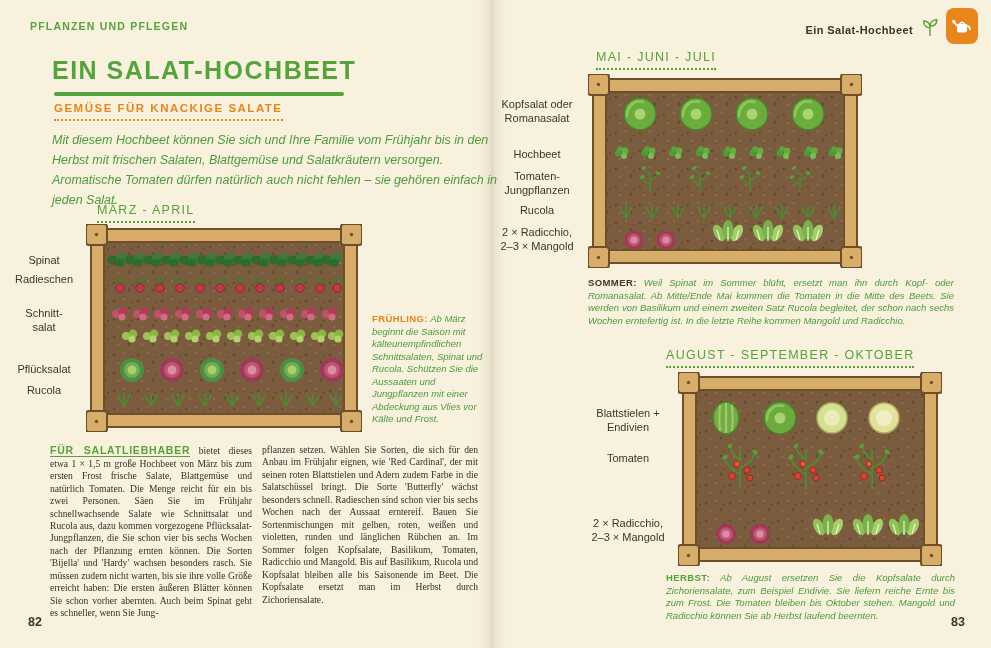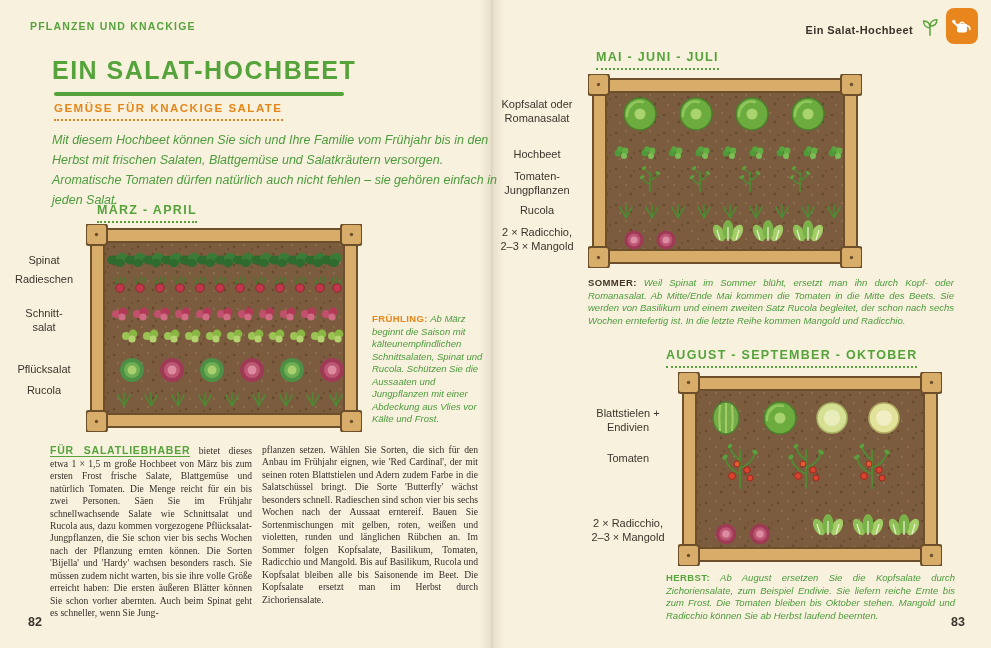--- a/index.html
+++ b/index.html
@@ -16,21 +16,21 @@
   #sketch-icon{right:50px;top:16px;width:22px;height:22px}
   #badge{right:13px;top:8px;width:32px;height:36px;background:#e8851c;border-radius:8px;
          display:flex;align-items:center;justify-content:center}
   #badge svg{width:22px;height:22px}
   
   #title{left:52px;top:56px;font-size:25px;font-weight:700;letter-spacing:1.5px;color:#56a33c}
   #title-underline{left:54px;top:92px;width:290px;height:3.5px;background:#56a33c;border-radius:3px}
   #subtitle{left:54px;top:102px;font-size:11.5px;font-weight:700;letter-spacing:1.5px;color:#e5861a;
             border-bottom:2px dotted #e5861a;padding-bottom:5px}
   #intro{left:52px;top:130px;width:452px;font-size:12.5px;font-style:italic;color:#4d9b3d;line-height:1.6}
-  .season{font-size:12.5px;font-weight:700;letter-spacing:1.3px;color:#56a33c;
+  .season{font-size:12.5px;font-weight:400;letter-spacing:1.3px;color:#56a33c;
           border-bottom:2px dotted #56a33c;padding-bottom:4px}
   #season1{left:97px;top:203px}
   #season2{left:596px;top:50px}
   #season3{left:666px;top:348px}
   .bed-label{position:absolute;font-size:11px;color:#3b362c;text-align:center;line-height:1.3;white-space:pre-line}
   
   #bl1-0{left:6px;top:253px;width:76px}
   #bl1-1{left:6px;top:272px;width:76px}
   #bl1-2{left:6px;top:306px;width:76px}
   #bl1-3{left:6px;top:362px;width:76px}
@@ -162,21 +162,21 @@
       </g>
       <g id="endive2">
         <circle r="15" fill="#e2e29b" stroke="#b3ad62" stroke-width="1.5"></circle>
           <circle r="8" fill="#f0eec2"></circle>
       </g>
     </defs>
   </svg>
 
   <div class="gutter"></div>
 
-  <div class="abs runhead" id="runhead-left">PFLANZEN UND KNACKIGE</div>
+  <div class="abs runhead" id="runhead-left">PFLANZEN UND PFLEGEN</div>
   <div class="abs runhead" id="runhead-right">Ein Salat-Hochbeet</div>
   <svg class="abs" id="sketch-icon" viewBox="0 0 24 24">
     <path d="M12 21 V11 M12 13 C8 13 5 10 5 5.5 C9.5 5.5 12 8 12 13 M12 11 C12 7 15 4 19.5 4 C19.5 8.5 16.5 11 12 11" stroke="#56a33c" stroke-width="1.6" fill="none" stroke-linecap="round" stroke-linejoin="round"></path>
   </svg>
   <div class="abs" id="badge">
     <svg viewBox="0 0 24 24">
       <path d="M7 9.5 h9 a1.5 1.5 0 0 1 1.5 1.5 V17 a2 2 0 0 1 -2 2 H8.5 a2 2 0 0 1 -2 -2 z" fill="#fff"></path>
       <path d="M16.8 11.5 a4.3 4.3 0 0 1 3.8 4.3" stroke="#fff" stroke-width="1.8" fill="none" stroke-linecap="round"></path>
       <path d="M7.2 12 L3.2 8" stroke="#fff" stroke-width="2" stroke-linecap="round"></path>
       <rect x="1.4" y="5.4" width="3.4" height="3.4" rx="1" fill="#fff" transform="rotate(45 3.1 7.1)"></rect>

